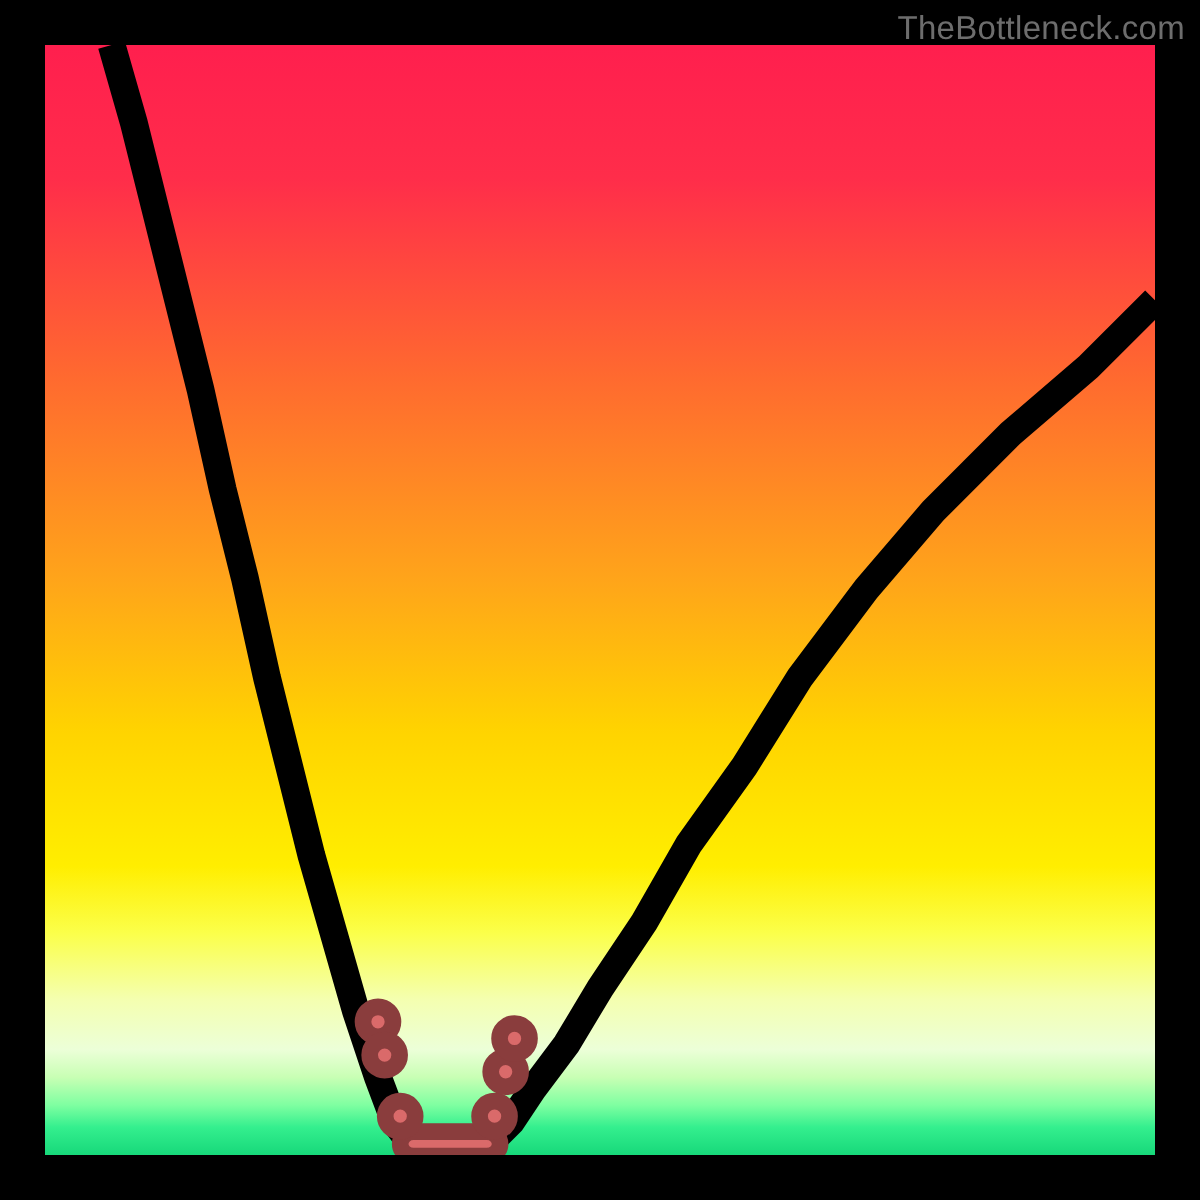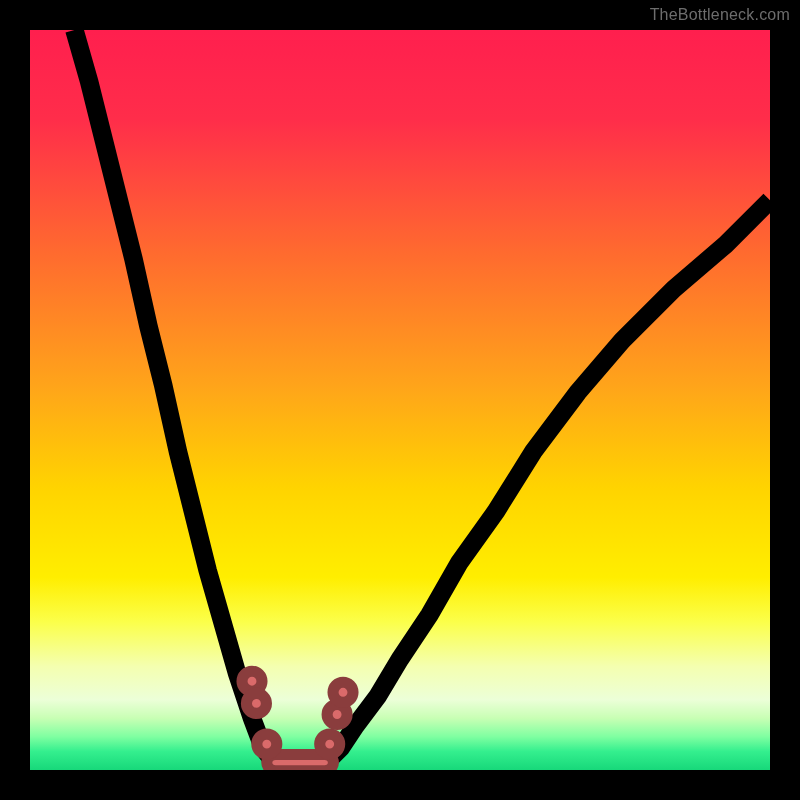--- a/index.html
+++ b/index.html
@@ -32,21 +32,21 @@
     left: 0;
     top: 0;
     width: 100%;
     height: 100%;
   }
   .watermark {
     position: absolute;
     top: 6px;
     right: 10px;
     color: #6d6d6d;
-    font-size: 16px;
+    font-size: 22px;
     letter-spacing: 0.2px;
     font-weight: 400;
   }
   svg.overlay {
     position: absolute;
     left: 0;
     top: 0;
     width: 100%;
     height: 100%;
   }

